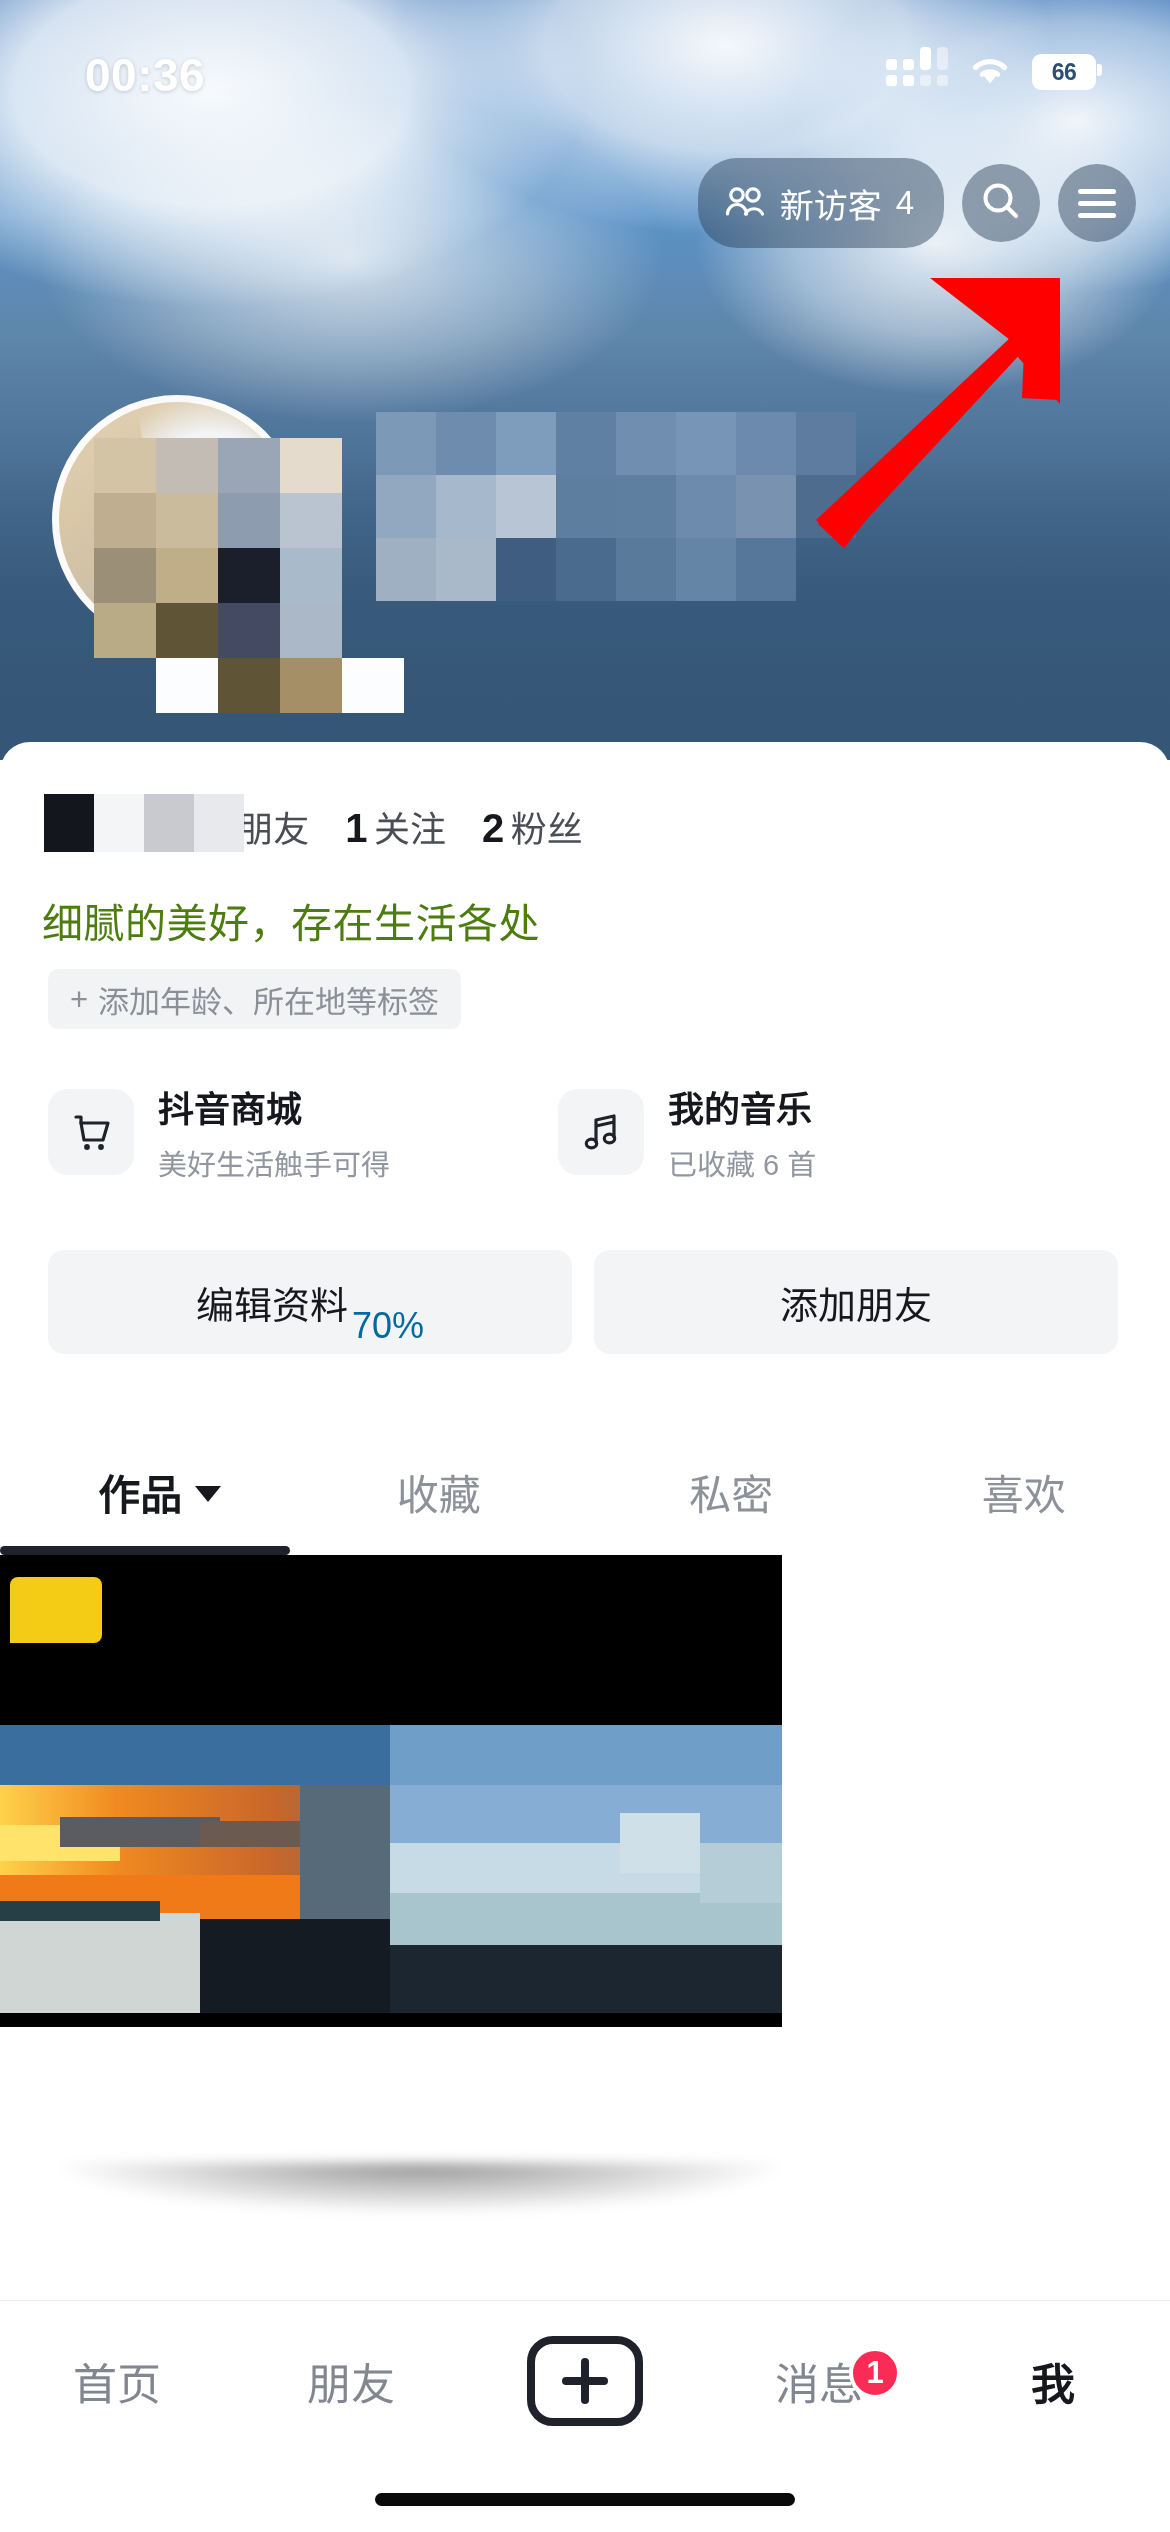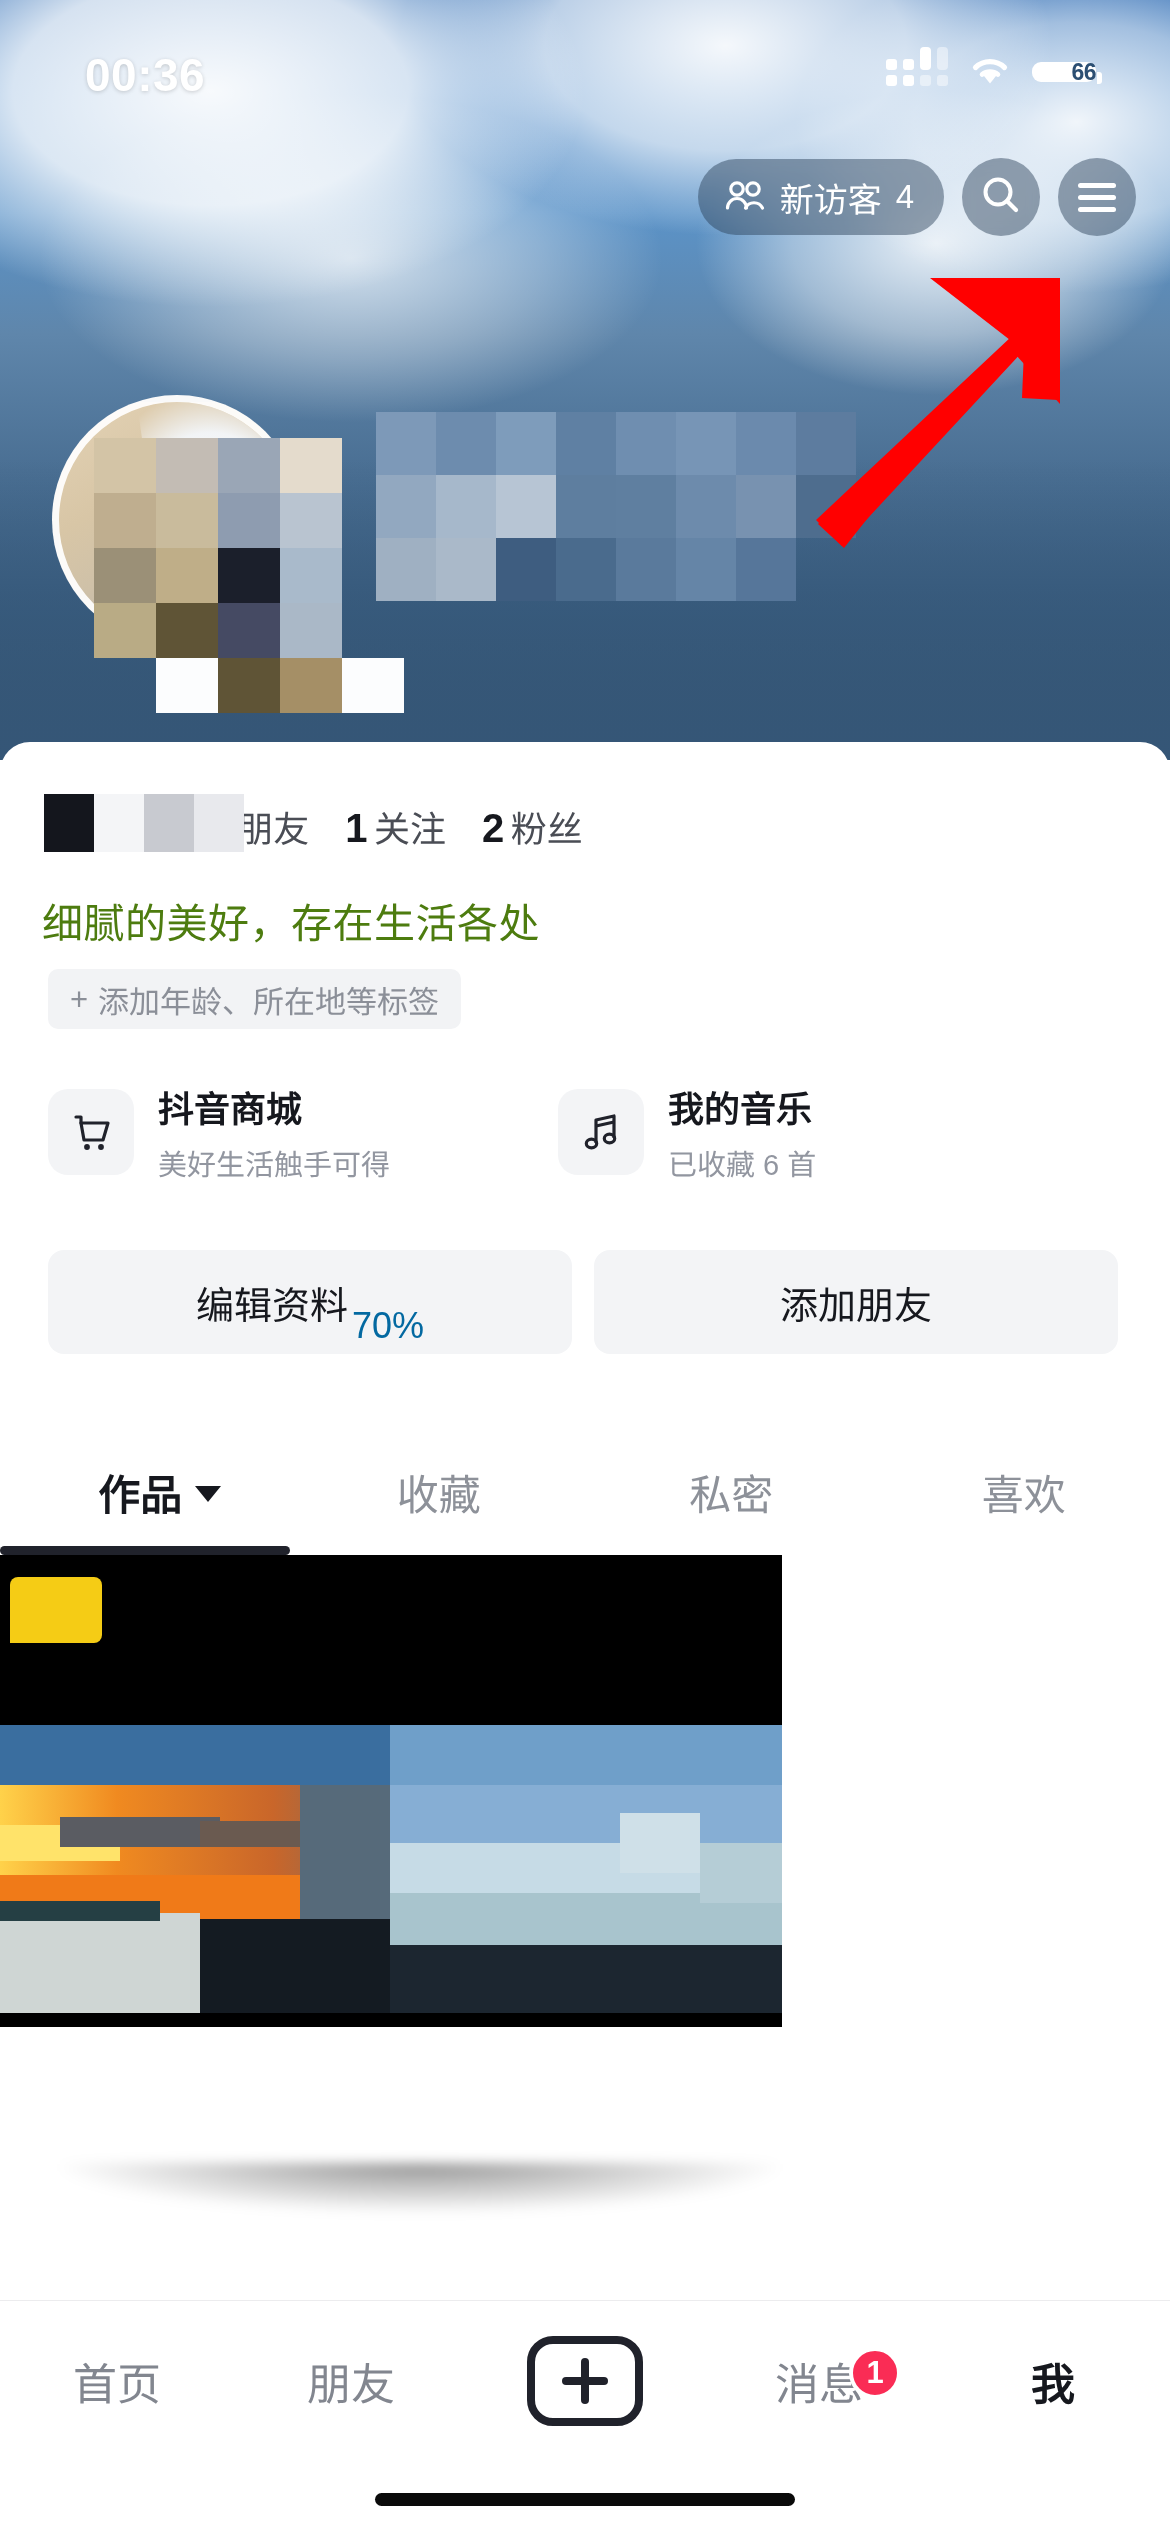--- a/index.html
+++ b/index.html
@@ -34,30 +34,30 @@
     position:absolute; left:85px; top:48px;
     font-size:46px; font-weight:600; color:#fff; letter-spacing:.5px;
     text-shadow:0 1px 4px rgba(0,0,0,.18);
   }
   #status-right { position:absolute; right:74px; top:54px; display:flex; align-items:center; gap:20px; }
   .sig-dots { display:grid; grid-template-columns:repeat(4,11px); grid-template-rows:repeat(2,11px); gap:5px 6px; align-items:end; }
   .sig-dots i { display:block; width:11px; height:11px; border-radius:3px; background:#fff; }
   .sig-dots i.tall { height:23px; margin-top:-12px; border-radius:4px; }
   .sig-dots i.dim { background:rgba(255,255,255,.45); }
   #battery {
-    position:relative; width:64px; height:20px; border-radius:9px; background:#fff;
-    display:flex; align-items:center; justify-content:flex-end;
+    position:relative; width:64px; height:36px; border-radius:9px; background:#fff;
+    display:flex; align-items:center; justify-content:center;
   }
   #battery .lvl { font-size:23px; font-weight:700; color:#2c4f73; letter-spacing:-.5px; }
   #battery::after{ content:""; position:absolute; right:-6px; top:10px; width:5px; height:12px; border-radius:0 3px 3px 0; background:#fff; }
 
   
   #top-actions { position:absolute; right:34px; top:158px; display:flex; align-items:center; gap:18px; z-index:25; }
   #visitors-pill {
-    height:76px; display:flex; align-items:center; gap:14px;
+    height:90px; display:flex; align-items:center; gap:14px;
     padding:0 30px 0 26px; border-radius:39px; background:rgba(40,62,86,.46);
     backdrop-filter:blur(6px);
   }
   #visitors-pill .txt { color:#fff; font-size:34px; font-weight:500; white-space:nowrap; }
   #visitors-pill .cnt { color:#fff; font-size:33px; font-weight:400; }
   .circle-btn {
     width:78px; height:78px; border-radius:50%; background:rgba(40,62,86,.46);
     display:flex; align-items:center; justify-content:center; backdrop-filter:blur(6px);
   }
   .bars { width:38px; }

